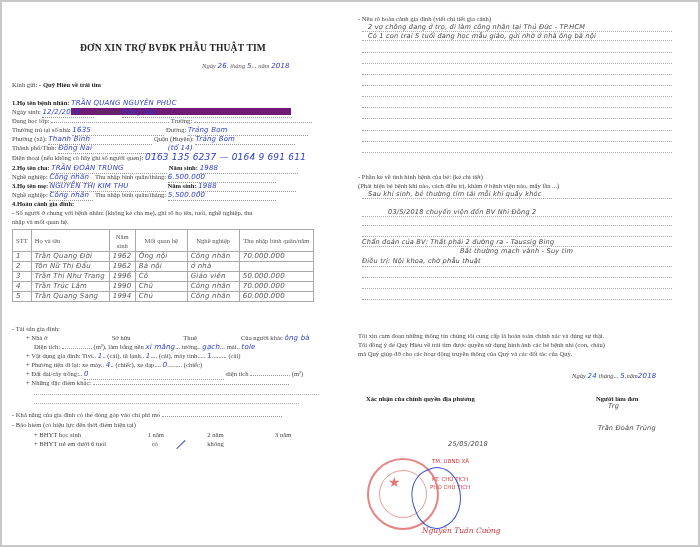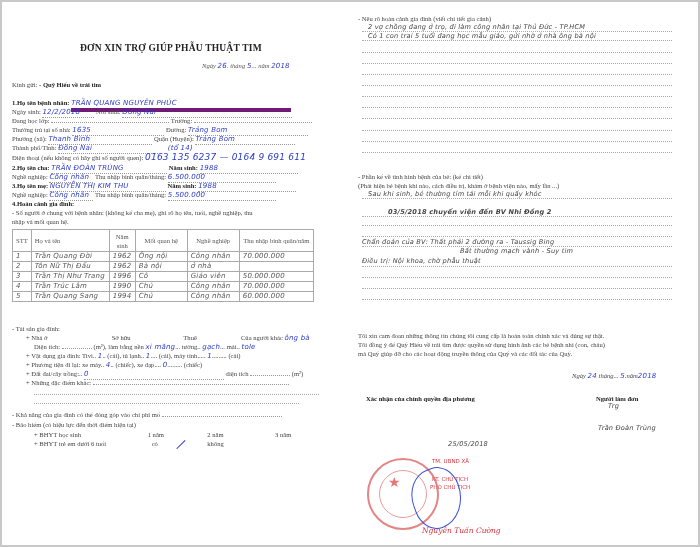--- a/index.html
+++ b/index.html
@@ -27,39 +27,39 @@
   .sig-red { font-family: "DejaVu Serif", serif; font-style: italic; color: #d9363e; font-size: 7.5px; }
   .check { position: absolute; left: 171px; top: 444px; width: 12px; height: 1.2px; background: #2a3ac8; transform: rotate(-45deg); }
   .scribble { position: absolute; border: 1.2px solid #3b4fd6; border-radius: 50% 40% 60% 40%; }
 </style>
 </head>
 <body>
 
 <div class="frame"></div>
 
 <div class="page page-left">
-  <div class="title">ĐƠN XIN TRỢ GIÚP PHẪU THUẬT TIM</div>
+  <div class="title">ĐƠN XIN TRỢ BVĐK PHẪU THUẬT TIM</div>
 
   <div class="date-line">
     <span>Ngày</span>
     <span class="hw">26</span>.
     <span>tháng</span>
     <span class="hw">5</span>...
     <span>năm</span>
     <span class="hw">2018</span>
   </div>
 
   <div class="row" style="top:80px;">
     <span>Kính gửi:</span>
     <span class="bold">- Quỹ Hiểu về trái tim</span>
   </div>
 
   <div class="row" style="top:98px;">
     <span class="bold">1.Họ tên bệnh nhân:</span>
-    <span class="hw" style="display:inline-block;width:220px;border-bottom:4px solid #701a75;">TRẦN QUANG NGUYÊN PHÚC</span>
+    <span class="hw" style="display:inline-block;width:220px;border-bottom:7px solid #701a75;">TRẦN QUANG NGUYÊN PHÚC</span>
   </div>
   <div class="row" style="top:107px;">
     <span>Ngày sinh:</span>
     <span class="hw" style="display:inline-block;width:52px;border-bottom:1px dotted #999;">12/2/2018</span>
     <span>Nơi sinh:</span>
     <span class="hw" style="display:inline-block;width:170px;border-bottom:1px dotted #999;">Đồng Nai</span>
   </div>
   <div class="row" style="top:116px;">
     <span>Đang học lớp:</span>
     <span class="dots" style="width:118px;"></span>
@@ -252,21 +252,21 @@
   <div class="rline" style="top:96px;"></div>
   <div class="rline" style="top:107px;"></div>
   <div class="rline" style="top:118px;"></div>
   <div class="rline" style="top:130px;"></div>
   <div class="rline" style="top:141px;"></div>
   <div class="rline" style="top:152px;"></div>
 
   <div class="row" style="top:172px;">- Phần kể về tình hình bệnh của bé: (kể chi tiết)</div>
   <div class="row" style="top:181px;">(Phát hiện bé bệnh khi nào, cách điều trị, khám ở bệnh viện nào, mấy lần ...)</div>
   <div class="row hw" style="top:190px;left:18px;">Sau khi sinh, bé thường tím tái mỗi khi quấy khóc</div>
-  <div class="row hw" style="top:208px;left:38px;font-weight:bold;">03/5/2018 chuyển viện đến BV Nhi Đồng 2</div>
+  <div class="row hw" style="top:208px;left:38px;">03/5/2018 chuyển viện đến BV Nhi Đồng 2</div>
   <div class="rline" style="top:198px;"></div>
   <div class="rline" style="top:216px;"></div>
   <div class="rline" style="top:225px;"></div>
   <div class="rline" style="top:236px;"></div>
   <div class="row hw" style="top:238px;left:12px;">Chẩn đoán của BV: Thất phải 2 đường ra - Taussig Bing</div>
   <div class="row hw" style="top:247px;left:110px;">Bất thường mạch vành - Suy tim</div>
   <div class="row hw" style="top:257px;left:12px;">Điều trị: Nội khoa, chờ phẫu thuật</div>
   <div class="rline" style="top:246px;"></div>
   <div class="rline" style="top:266px;"></div>
   <div class="rline" style="top:277px;"></div>

